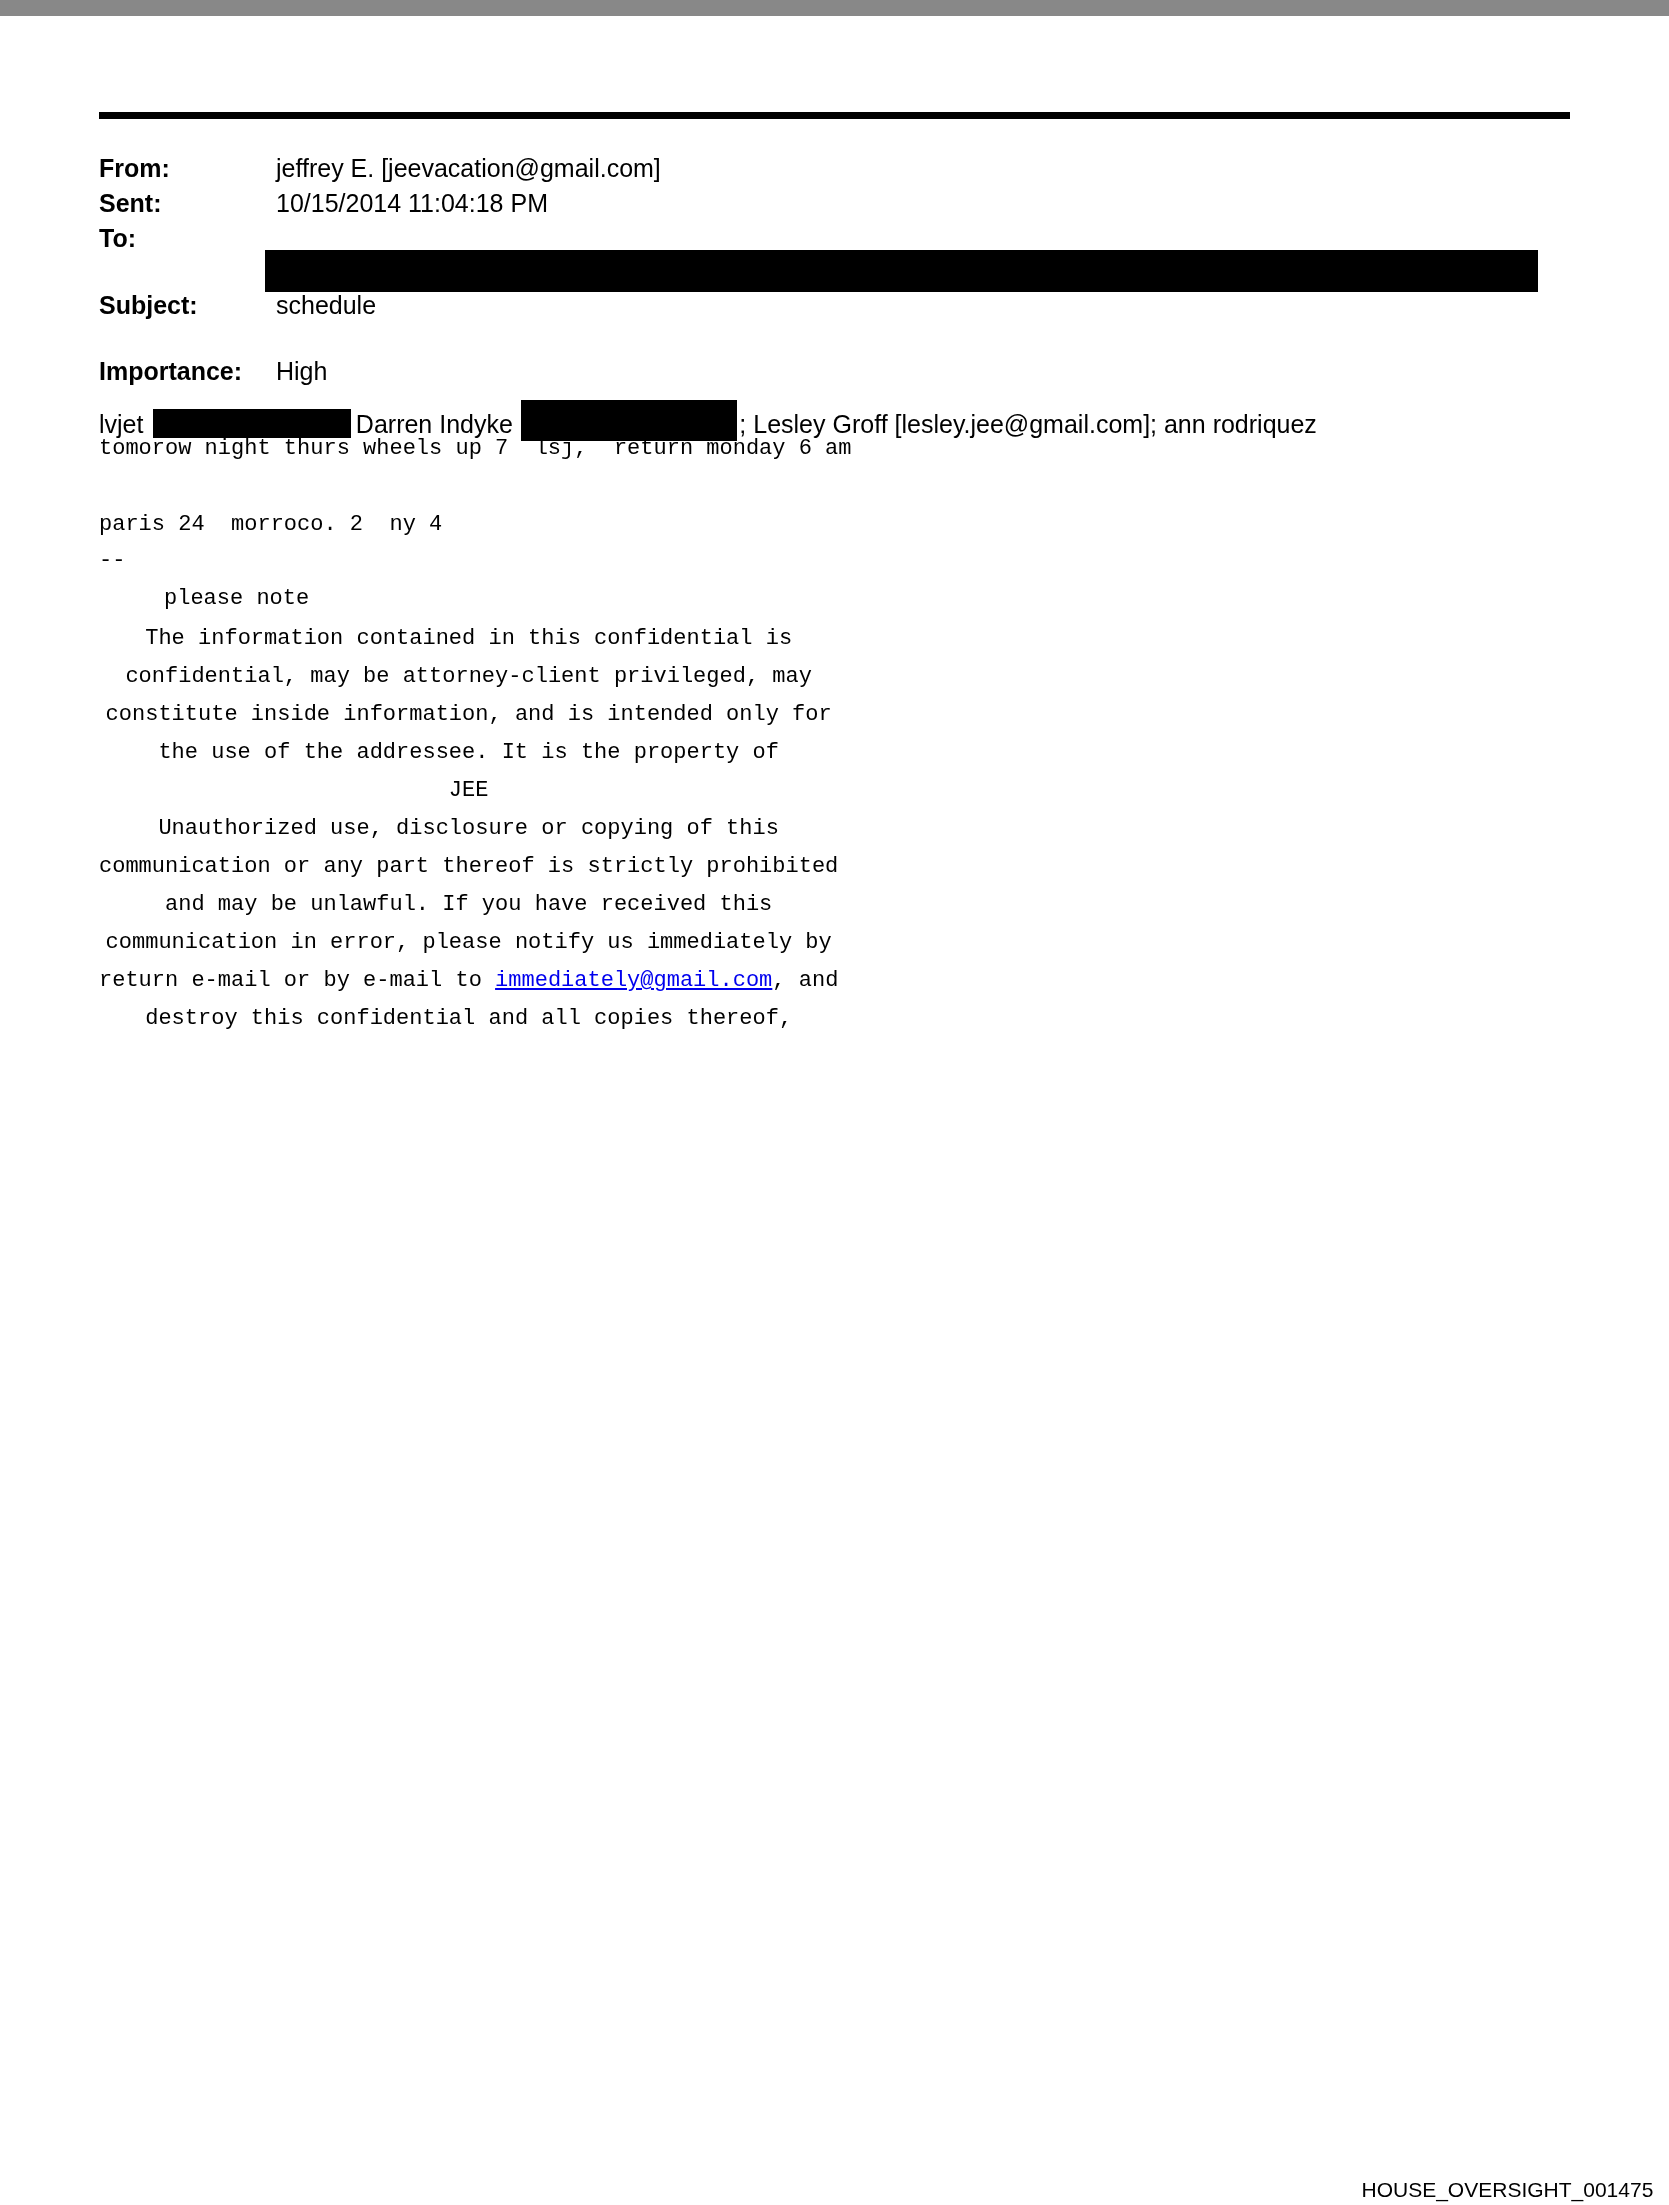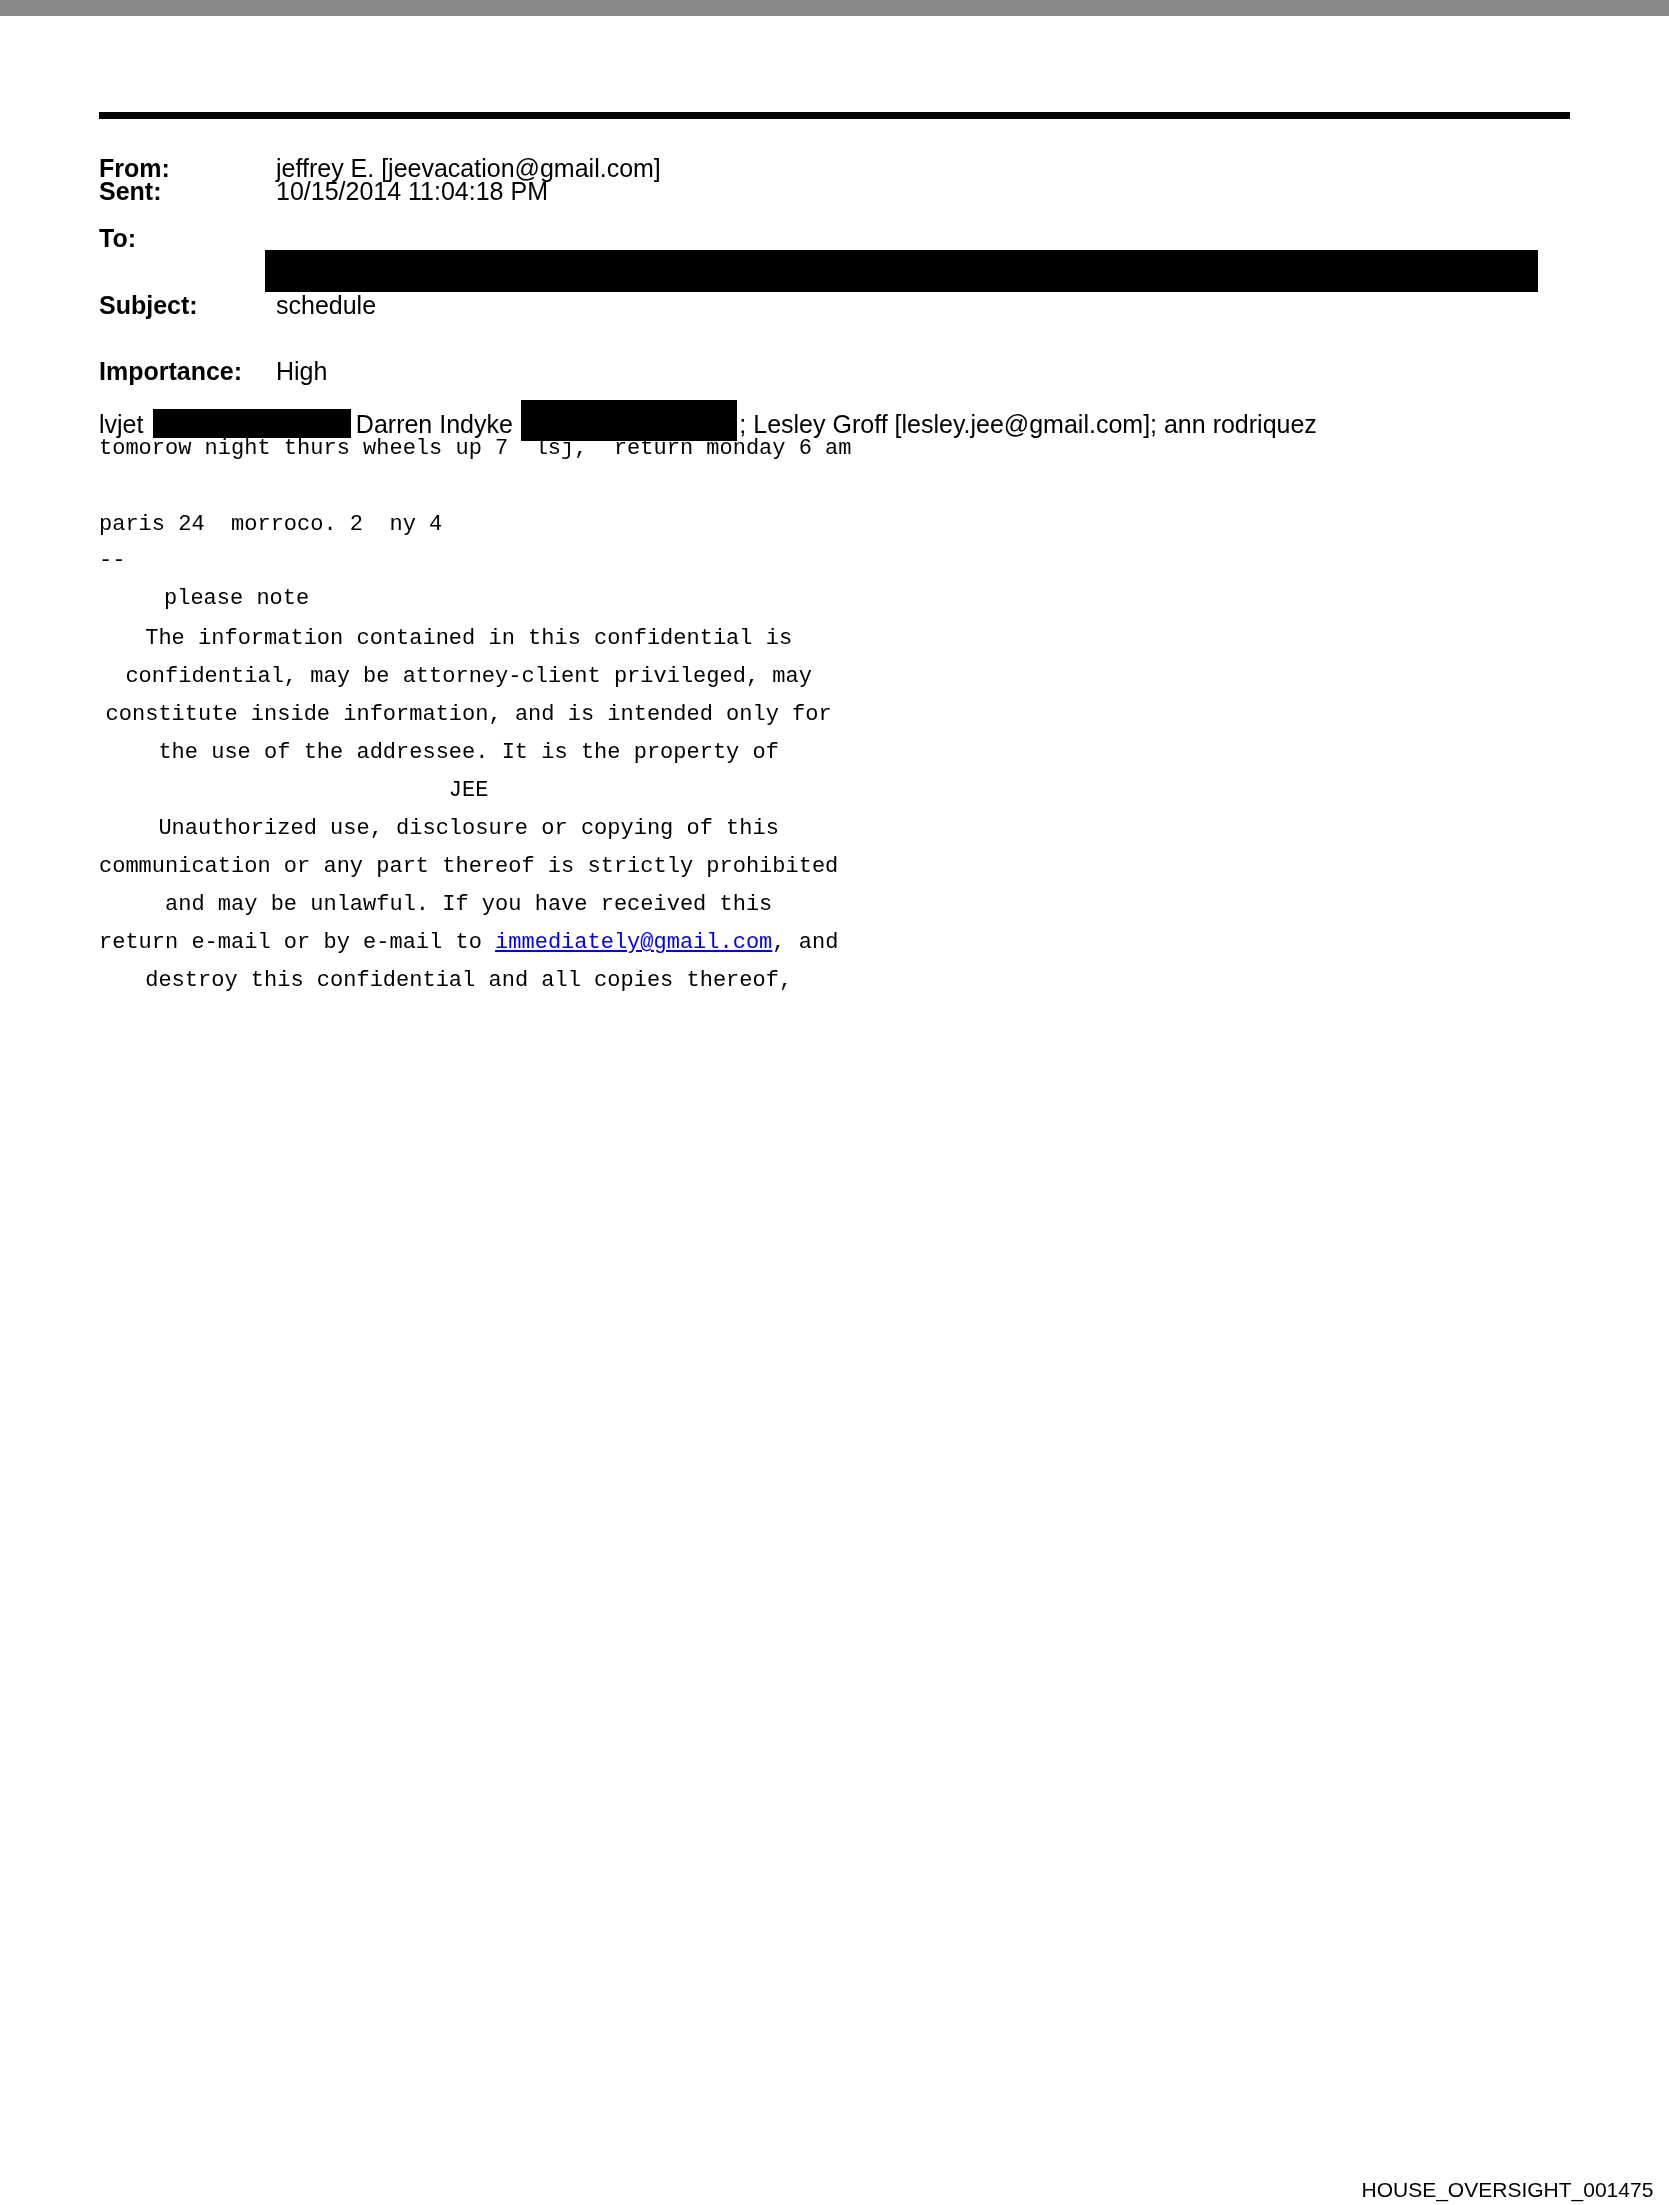--- a/index.html
+++ b/index.html
@@ -25,21 +25,21 @@
   }
   
   .hrow{
     position:absolute;left:99px;
     display:flex;flex-direction:row;
     font-size:25px;line-height:31px;white-space:nowrap;
   }
   .hlabel{font-weight:bold;flex:0 0 177px;width:177px;}
   .hvalue{font-weight:normal;}
   .row-from{top:137px;}
-  .row-sent{top:160px;}
+  .row-sent{top:172px;}
   .row-to{top:207px;flex-direction:column;}
   .row-subject{top:274px;}
   .row-importance{top:340px;}
   
   .redact{display:inline-block;background:var(--redaction-color);}
   .redact-inline-1{width:198px;height:29.5px;vertical-align:-5.9px;margin-left:9.2px;margin-right:5.2px;}
   .redact-inline-2{width:216px;height:41px;vertical-align:-8.5px;margin-left:7.9px;margin-right:2.6px;}
   .redact-wide{
     position:absolute;left:265px;top:234px;
     width:1273px;height:42px;background:var(--redaction-color);
@@ -106,20 +106,21 @@
 
   <div class="disclaimer serif">
     <div class="dline">The information contained in this confidential is</div>
     <div class="dline">confidential, may be attorney-client privileged, may</div>
     <div class="dline">constitute inside information, and is intended only for</div>
     <div class="dline">the use of the addressee. It is the property of</div>
     <div class="dline">JEE</div>
     <div class="dline">Unauthorized use, disclosure or copying of this</div>
     <div class="dline">communication or any part thereof is strictly prohibited</div>
     <div class="dline">and may be unlawful. If you have received this</div>
+    <div class="dline">communication in error, please notify us immediately by</div>
     <div class="dline"><span>return e-mail or by e-mail to </span><a class="mail-link">immediately@gmail.com</a><span>, and</span></div>
     <div class="dline">destroy this confidential and all copies thereof,</div>
   </div>
 
   <div class="bates">HOUSE_OVERSIGHT_001475</div>
 
 </div>
 
 
 </body></html>

